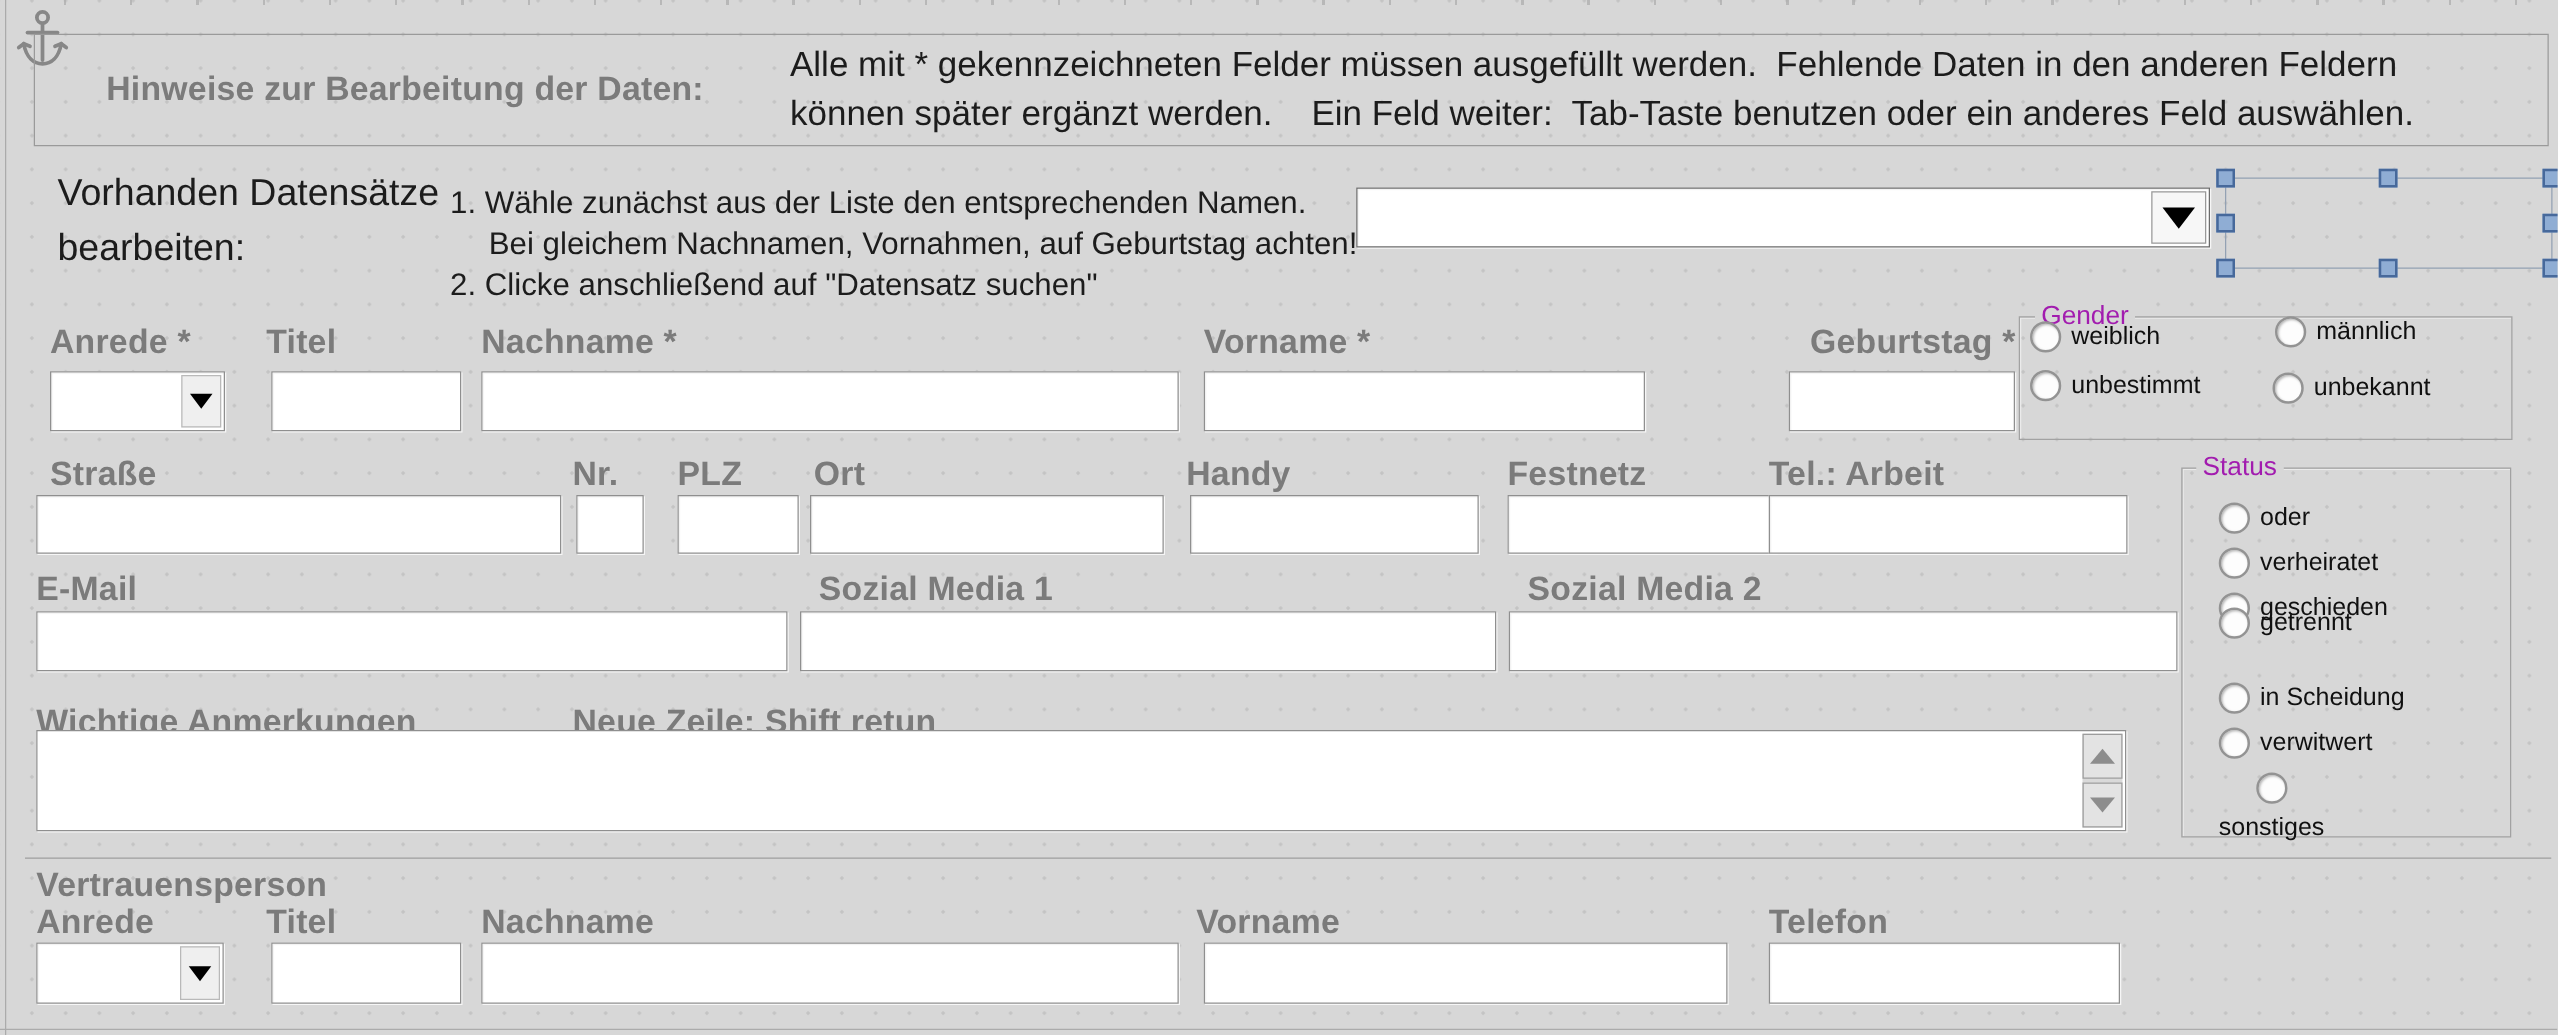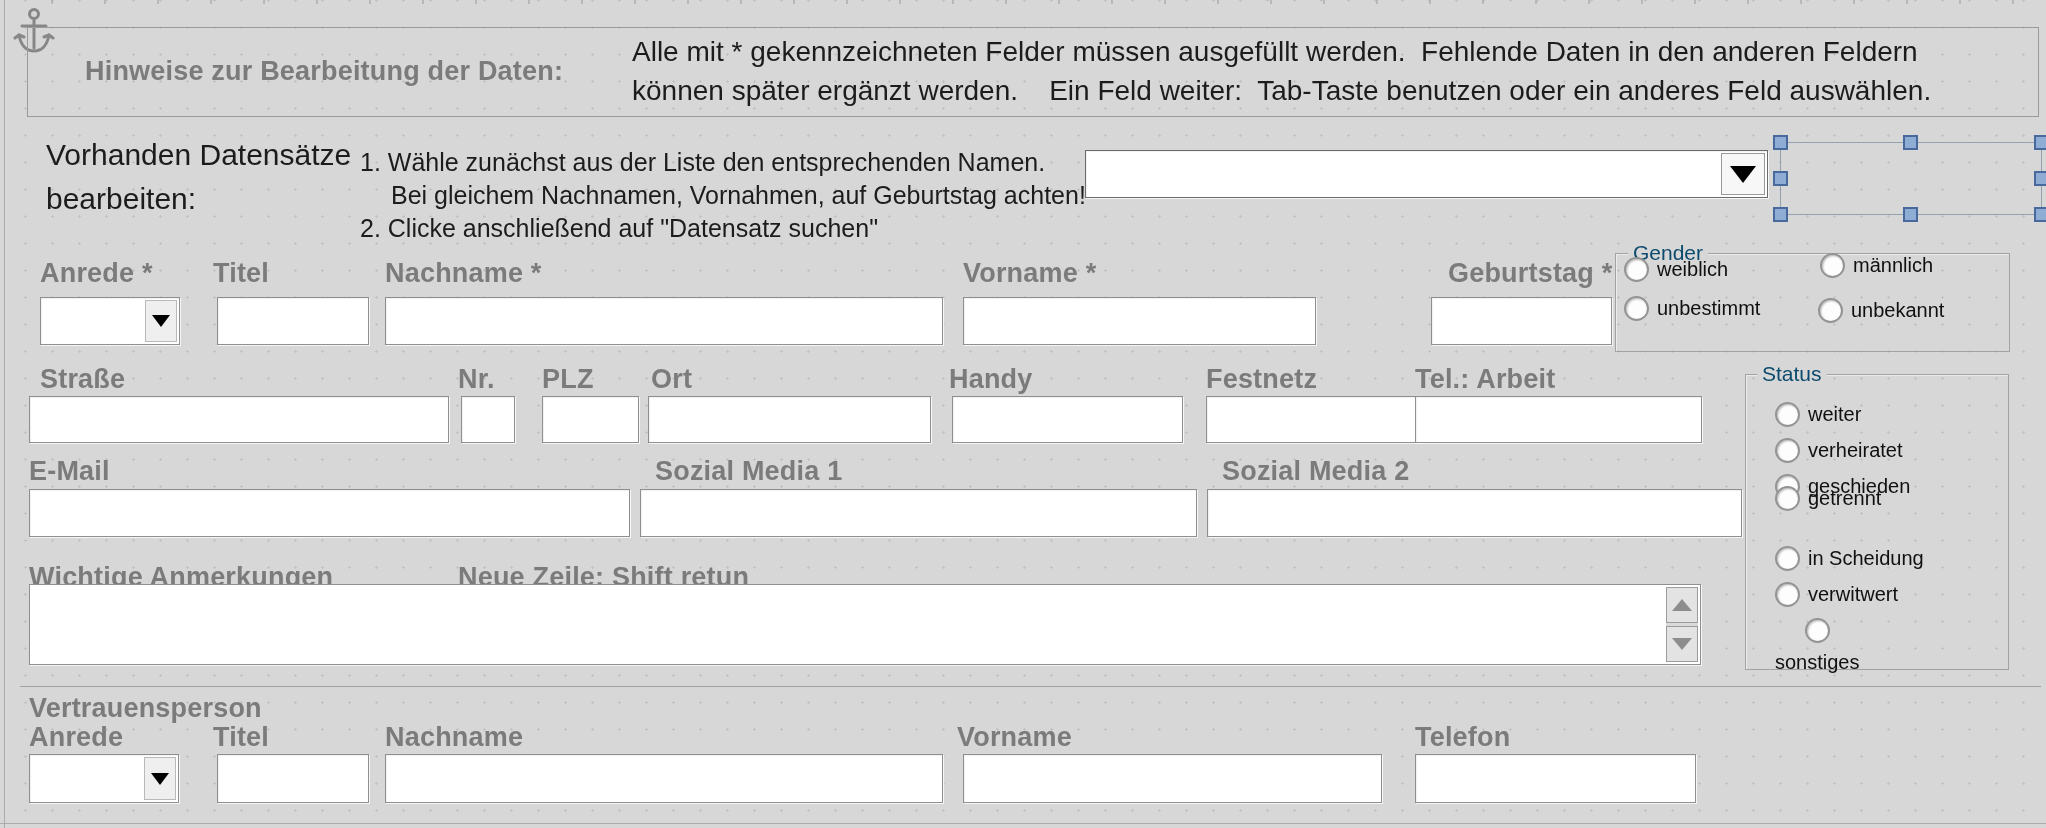--- a/index.html
+++ b/index.html
@@ -19,21 +19,21 @@
   .ta{position:absolute;box-sizing:border-box;background:#fff;border:1px solid #8f8f8f;
       box-shadow:1px 1px 0 rgba(250,250,250,.9);}
   .combo{position:absolute;box-sizing:border-box;background:#fff;border:1px solid #8f8f8f;
       box-shadow:1px 1px 0 rgba(250,250,250,.9), inset 1px 1px 1px rgba(0,0,0,.06);cursor:default;}
   .combo .cval{position:absolute;left:8px;top:6px;font-size:26px;color:#111;white-space:nowrap;}
   .combo .cbtn{position:absolute;right:2px;top:2px;bottom:2px;width:30px;background:#efefef;
       border:1px solid #b9b9b9;display:flex;align-items:center;justify-content:center;}
   .tri-down-sm{width:0;height:0;border-left:9px solid transparent;border-right:9px solid transparent;border-top:12px solid #000;}
   .tri-down-lg{width:0;height:0;border-left:13px solid transparent;border-right:13px solid transparent;border-top:17px solid #000;}
   .groupbox{position:absolute;box-sizing:border-box;border:1px solid #a2a2a2;box-shadow:inset 1px 1px 0 rgba(255,255,255,.5);}
-  .groupcaption{position:absolute;font-size:21px;color:#0c4a6e;background:#d7d7d7;padding:0 5px;white-space:nowrap;}
+  .groupcaption{position:absolute;font-size:21px;color:#a21caf;background:#d7d7d7;padding:0 5px;white-space:nowrap;}
   .radio-item{position:absolute;display:flex;align-items:center;gap:8px;cursor:default;}
   .radio-circle{width:21px;height:21px;border-radius:50%;background:#fdfdfd;border:2px solid #939393;
       box-shadow:inset 1px 1px 2px rgba(0,0,0,.28);flex:0 0 auto;}
   .radio-label{font-size:20px;color:#101010;white-space:nowrap;}
   .handle{position:absolute;width:15px;height:15px;background:#8fadd4;border:2px solid #47699b;box-sizing:border-box;}
   .sel-outline{position:absolute;inset:7px;border:1px solid #93a1b3;}
   .pushbutton{position:absolute;background:#e6e6e6;border:1px solid #8a8a8a;display:flex;align-items:center;
       justify-content:center;font-size:30px;color:#000;white-space:nowrap;box-sizing:border-box;cursor:default;}
   .sb{position:absolute;right:2px;top:2px;bottom:2px;width:32px;background:#d9d9d9;}
   .sb-btn{position:absolute;left:0;right:0;height:36px;background:#e3e3e3;border:1px solid #9c9c9c;
@@ -139,21 +139,21 @@
 <input class="tf" type="text" style="left: 542px; top: 396px; width: 97px; height: 47px;" value="">
 <input class="tf" type="text" style="left: 648px; top: 396px; width: 283px; height: 47px;" value="">
 <input class="tf" type="text" style="left: 952px; top: 396px; width: 231px; height: 47px;" value="">
 <input class="tf" type="text" style="left: 1206px; top: 396px; width: 215px; height: 47px;" value="">
 <input class="tf" type="text" style="left: 1415px; top: 396px; width: 287px; height: 47px;" value="">
 
 <div class="groupbox" style="left:1745px;top:374px;width:264px;height:296px;"></div>
 <div class="groupcaption" style="left:1757px;top:362px;">Status</div>
 <div class="radio-item" style="left:1775px;top:402px;">
   <span class="radio-circle"></span>
-  <span class="radio-label">weiter</span>
+  <span class="radio-label">oder</span>
 </div>
 <div class="radio-item" style="left:1775px;top:438px;">
   <span class="radio-circle"></span>
   <span class="radio-label">verheiratet</span>
 </div>
 <div class="radio-item" style="left:1775px;top:474px;">
   <span class="radio-circle"></span>
   <span class="radio-label">geschieden</span>
 </div>
 <div class="radio-item" style="left:1775px;top:486px;">

